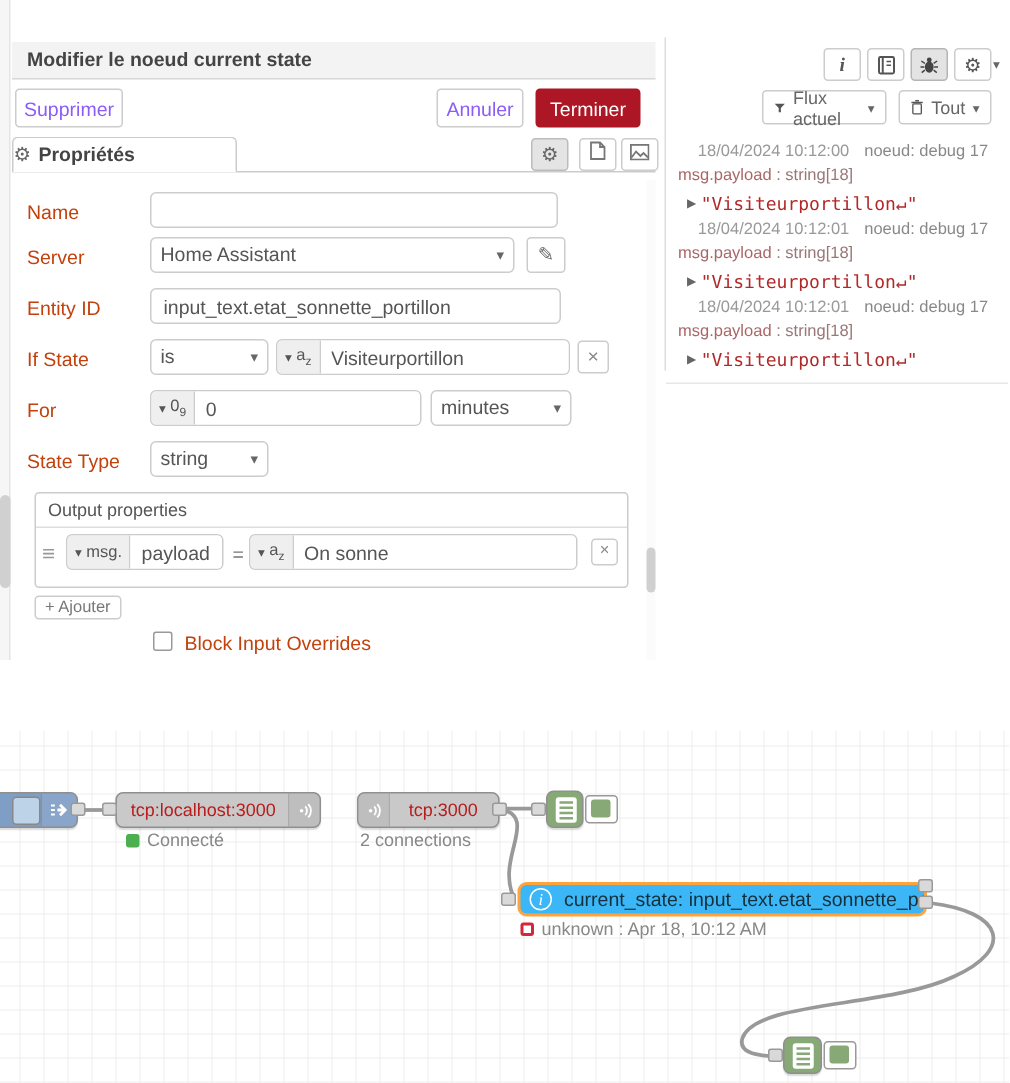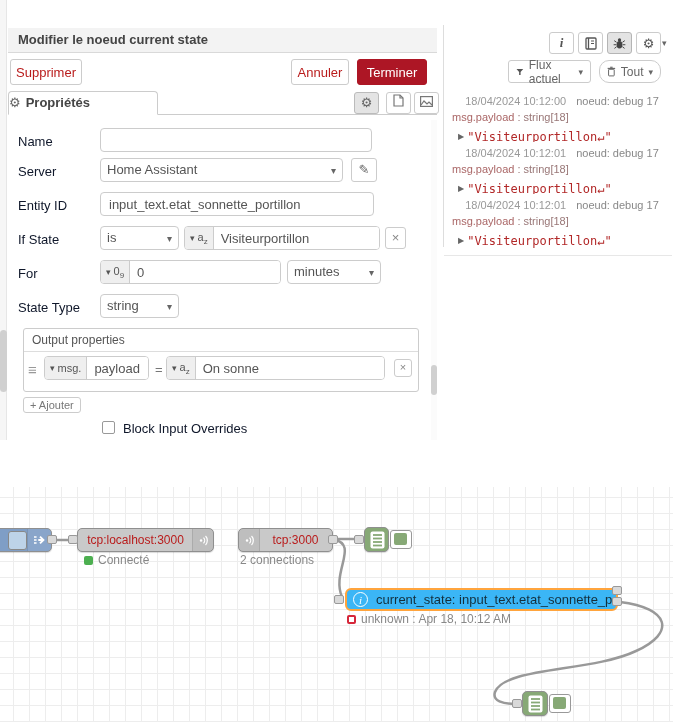--- a/index.html
+++ b/index.html
@@ -7,31 +7,31 @@
   #stage { position:relative; width:673px; height:722px; background:#fff; }
 
   
   .vtrack { position:absolute; background:#f6f6f6; }
   .vthumb { position:absolute; background:#d0d0d0; border-radius:4px; }
 
   
   .dlg-header { position:absolute; left:8px; top:28px; width:429px; height:25px; background:#f3f3f3;
     border-bottom:1px solid #d9d9d9; font-size:13px; font-weight:bold; color:#444; line-height:24px; padding-left:10px; }
   .btn { position:absolute; background:#fff; border:1px solid #ccc; border-radius:3px; font-size:13px;
-    color:#b91c1c; text-align:center; cursor:pointer; }
+    color:#8b5cf6; text-align:center; cursor:pointer; }
   .btn.red { background:#ad1625; border-color:#ad1625; color:#fff; }
   .tabrow-line { position:absolute; left:8px; top:114px; width:429px; height:1px; background:#ccc; }
   .ptab { position:absolute; left:8px; top:91px; width:150px; height:24px; background:#fff;
     border:1px solid #ccc; border-bottom:1px solid #fff; border-radius:4px 4px 0 0; font-size:13px; font-weight:bold;
     color:#444; line-height:22px; z-index:2; }
   .ptab .g { color:#666; margin-right:5px; font-weight:normal; }
   .mini-btn { position:absolute; width:25px; height:22px; background:#fff; border:1px solid #ccc; border-radius:3px;
     text-align:center; line-height:20px; font-size:13px; color:#666; }
   .mini-btn.active { background:#e4e4e4; border-color:#bbb; }
-  .flabel { position:absolute; font-size:13px; color:#0f172a; }
+  .flabel { position:absolute; font-size:13px; color:#c2410c; }
   .tinput { position:absolute; height:24px; border:1px solid #ccc; border-radius:4px; font-size:13px; color:#555;
     padding:0 8px; font-family:"Liberation Sans",sans-serif; background:#fff; }
   .sel { position:absolute; height:24px; border:1px solid #ccc; border-radius:4px; background:#fff; font-size:13px;
     color:#555; line-height:22px; padding:0 6px; cursor:pointer; }
   .sel .caret { float:right; color:#666; font-size:10px; margin-top:1px; }
   .tgroup { position:absolute; height:24px; border:1px solid #ccc; border-radius:4px; background:#fff; display:flex; }
   .tprefix { background:#efefef; border-right:1px solid #ccc; border-radius:3px 0 0 3px; font-size:11px; color:#555;
     display:flex; align-items:center; padding:0 5px; gap:3px; cursor:pointer; white-space:nowrap; }
   .tprefix .caret { font-size:9px; color:#555; }
   .sub { font-size:8px; vertical-align:-3px; }
@@ -214,21 +214,21 @@
     </div>
 <div style="position:absolute;left:662px;top:38px;font-size:9px;color:#666;">▾</div>
 
 <div class="dd-btn" style="left:508px;width:83px;">
   <svg width="10" height="10" viewBox="0 0 16 16">
         <path d="M1,2 h14 l-5.5,6 v6 h-3 v-6 z" fill="#555"></path>
       </svg>
   <span>Flux actuel</span>
   <span class="caret">▾</span>
 </div>
-<div class="dd-btn" style="left:599px;width:62px;border-radius:10px;">
+<div class="dd-btn" style="left:599px;width:62px;">
   <svg width="10" height="11" viewBox="0 0 14 16">
         <rect x="2.5" y="4.5" width="9" height="10.5" rx="1" fill="none" stroke="#555" stroke-width="1.4"></rect>
         <line x1="1" y1="3" x2="13" y2="3" stroke="#555" stroke-width="1.6"></line>
         <line x1="5" y1="1.2" x2="9" y2="1.2" stroke="#555" stroke-width="1.6"></line>
       </svg>
   <span>Tout</span>
   <span class="caret">▾</span>
 </div>
 
 <div class="msg" style="top:90px;">

